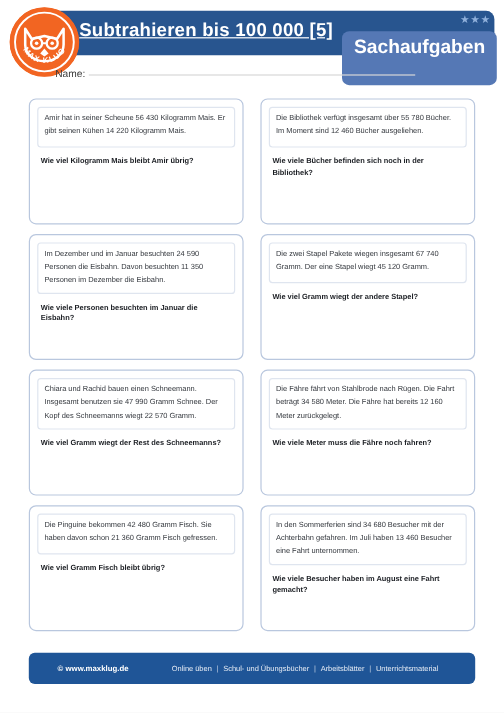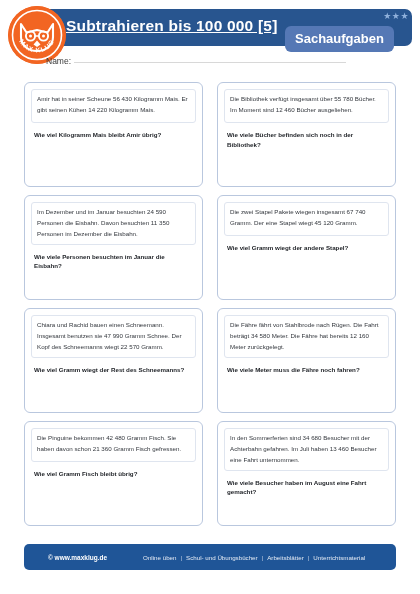--- a/index.html
+++ b/index.html
@@ -43,23 +43,23 @@
     right: 11px; top: 11px;
     font-size: 9px;
     color: #8fb0db;
     letter-spacing: 0.5px;
   }
   .badge {
     position: absolute;
     left: 285px; top: 26px;
     background: #5578b5;
     color: #ffffff;
-    font-size: 13px;
-    font-weight: bold;
-    padding: 5px 10px 6px 10px;
+    font-size: 16px;
+    font-weight: bold;
+    padding: 5px 10px 22px 10px;
     border-radius: 6px;
     white-space: nowrap;
   }
   
   .logo {
     position: absolute;
     left: 8px; top: 6px;
     width: 58px; height: 58px;
     border-radius: 50%;
     background: #f26522;

